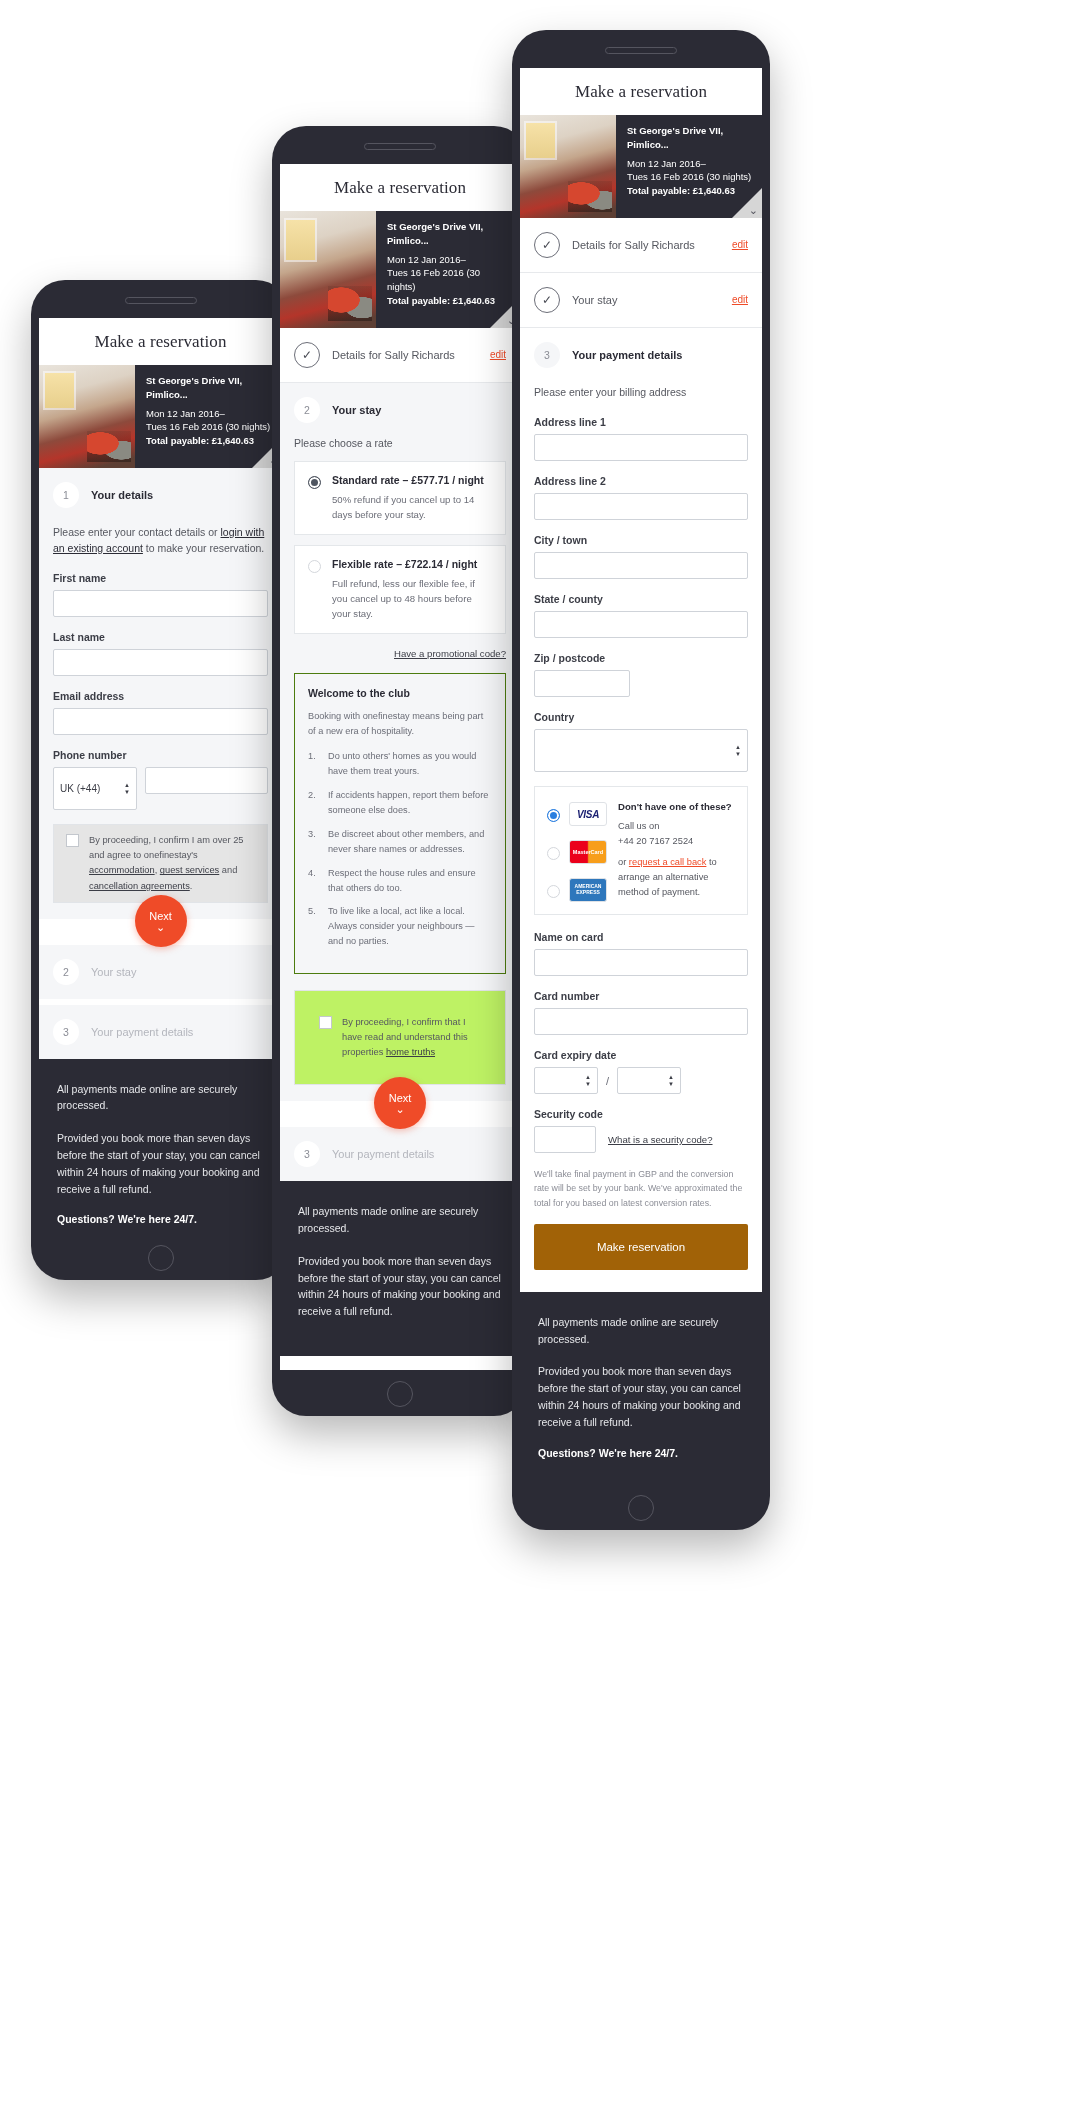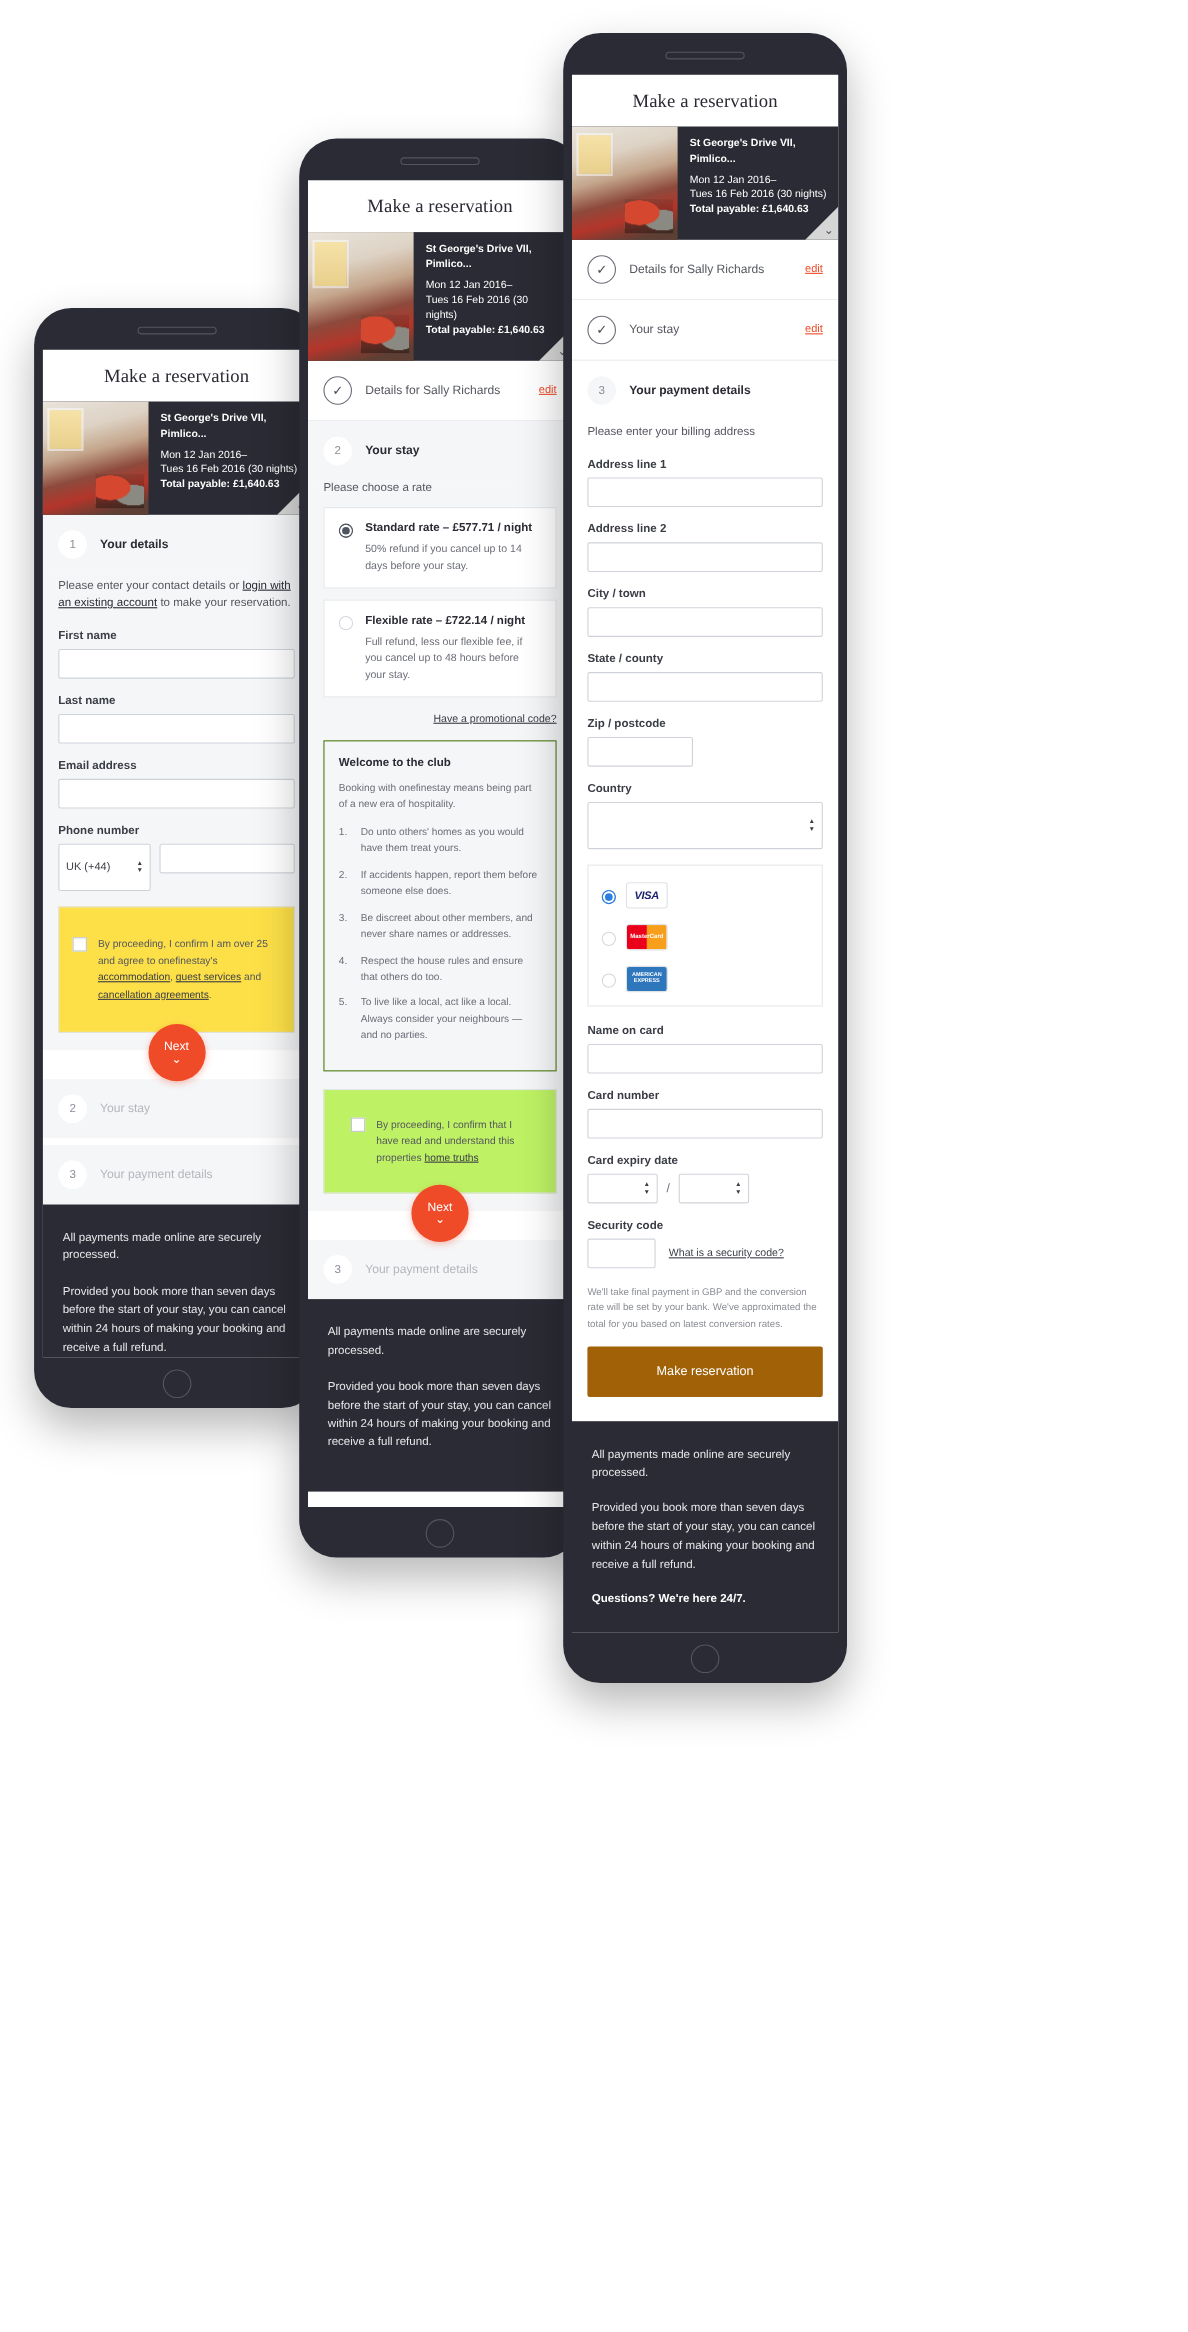--- a/index.html
+++ b/index.html
@@ -186,23 +186,23 @@
   }
   .spinner {
     position: absolute; right: 6px;
     display: flex; flex-direction: column; gap: 2px;
     font-size: 6px; color: #3b3d46; line-height: .85;
   }
   .phone-row .field-input { flex: 1; margin-bottom: 0; }
 
   
   .terms-box {
-    background: #fde047;
+    background: #e5e5e5;
     border: 1px solid #e1e4e8;
-    padding: 26px 12px;
+    padding: 8px 12px;
     display: flex;
     gap: 10px;
     margin-top: 4px;
   }
   .cbx {
     width: 13px; height: 13px; flex: 0 0 13px;
     border: 1px solid #c3c7cd; background:#fff;
     margin-top: 1px;
   }
   .terms-text { font-size: 9.3px; line-height: 1.62; color: #55575f; }
@@ -600,20 +600,28 @@
           </div>
           <div class="pay-opt">
             <span class="radio"></span>
             <span class="card-logo logo-mc">MasterCard</span>
           </div>
           <div class="pay-opt">
             <span class="radio"></span>
             <span class="card-logo logo-amex">AMERICAN EXPRESS</span>
           </div>
         </div>
+        <div class="pay-right">
+          <b>Don't have one of these?</b>
+          <div>Call us on</div>
+          <div>+44 20 7167 2524</div>
+          <div style="margin-top:6px">
+            <span>or </span><a href="#">request a call back</a><span> to arrange an alternative method of payment.</span>
+          </div>
+        </div>
       </div>
 
       <div class="field-label">Name on card</div>
       <input class="field-input" value="" style="">
 
       <div class="field-label">Card number</div>
       <input class="field-input" value="" style="">
 
       <div class="field-label">Card expiry date</div>
       <div class="expiry-row">

